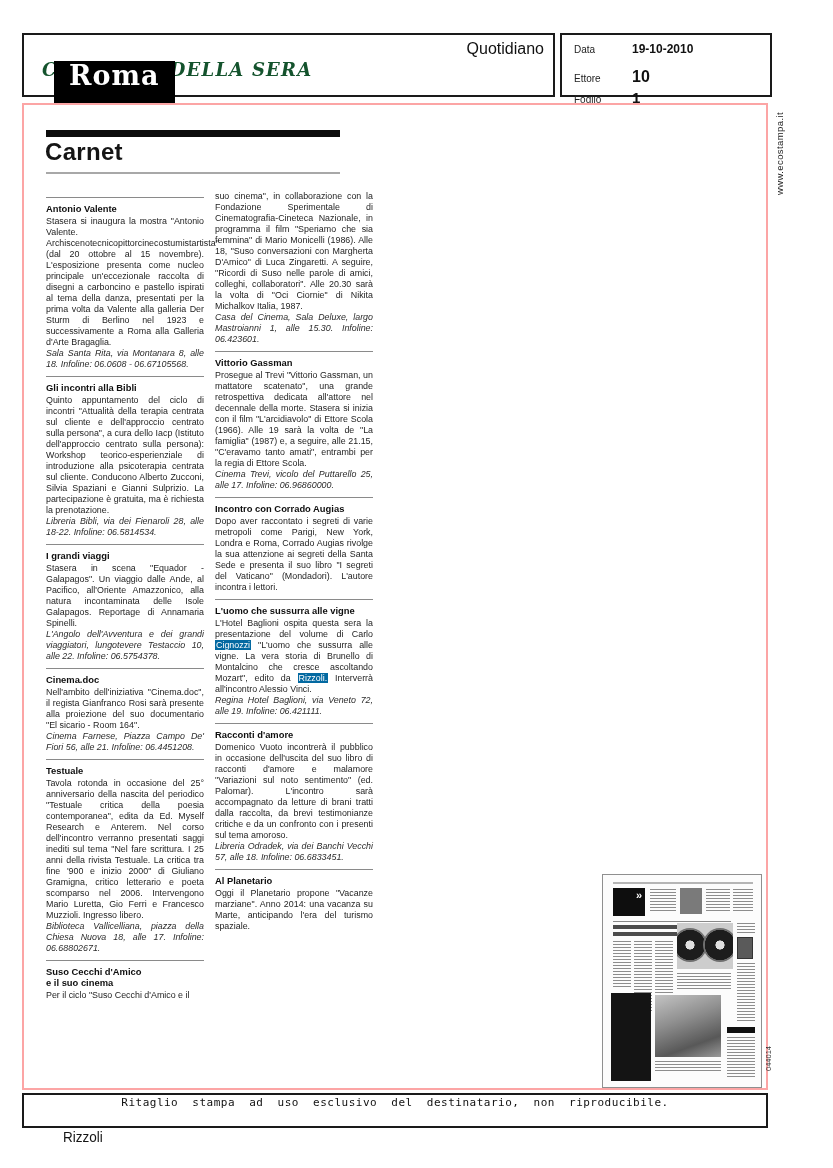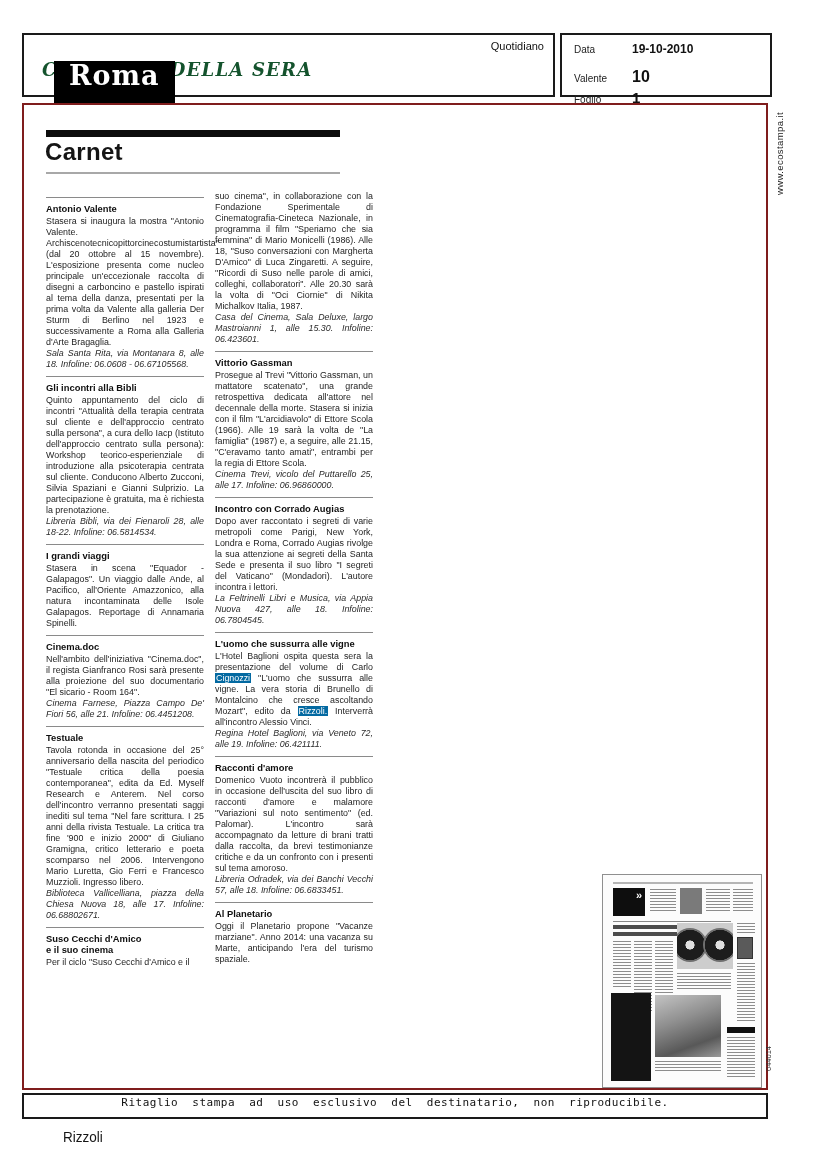--- a/index.html
+++ b/index.html
@@ -4,31 +4,31 @@
 <style>
   html,body{margin:0;padding:0;background:#fff;}
   body{width:833px;height:1168px;position:relative;font-family:"Liberation Sans",sans-serif;color:#1a1a1a;overflow:hidden;}
 
   
   .hdr-box{position:absolute;border:2px solid #1a1a1a;background:#fff;box-sizing:border-box;}
   #hdr-left{left:22px;top:33px;width:533px;height:64px;}
   #hdr-right{left:560px;top:33px;width:212px;height:64px;}
   .corriere{position:absolute;left:18px;top:24px;font-family:"DejaVu Serif",serif;font-style:italic;font-weight:bold;font-size:18px;letter-spacing:1.2px;color:#14532d;}
   .roma{position:absolute;left:30px;top:26px;background:#000;color:#fff;font-family:"DejaVu Serif",serif;font-weight:bold;font-size:27px;line-height:30px;height:48px;padding:0 15px;letter-spacing:1px;}
-  .quotidiano{position:absolute;right:9px;top:5px;font-size:11px;color:#111;}
+  .quotidiano{position:absolute;right:9px;top:5px;font-size:16px;color:#111;}
   .meta-rows{position:absolute;left:12px;top:7px;right:8px;}
   .meta-row{display:flex;align-items:baseline;margin-bottom:3px;}
   .meta-label{width:58px;font-size:10px;color:#222;}
   .meta-value{font-weight:600;color:#111;}
   .mv0{font-size:12px;}
   .mv1{font-size:16px;margin-top:9px;}
   .mv2{font-size:15px;}
 
   
-  #main-box{position:absolute;left:22px;top:103px;width:746px;height:987px;border:2px solid #7f1d1d;background:#fff;box-sizing:border-box;overflow:hidden;padding-left:12px;}
+  #main-box{position:absolute;left:22px;top:103px;width:746px;height:987px;border:2px solid #fca5a5;background:#fff;box-sizing:border-box;overflow:hidden;padding-left:12px;}
   .black-bar{position:absolute;left:22px;top:25px;width:294px;height:7px;background:#0c0c0c;}
   .carnet{position:absolute;left:21px;top:33px;font-size:24px;font-weight:bold;color:#151515;letter-spacing:0.3px;}
   .carnet-rule{position:absolute;left:22px;top:67px;width:294px;height:2px;background:#a8a8a8;}
 
   .cols{position:absolute;left:22px;top:86px;width:330px;display:flex;gap:11px;}
   .col{width:158px;}
   .sec{margin:0;}
   .sec .rule{border-top:1px solid #8a8a8a;margin:6px 0 5px 0;height:0;}
   .sec h4{margin:0 0 2px 0;font-size:9.4px;line-height:11px;color:#0e0e0e;white-space:pre-line;}
   .sec p{margin:0;font-size:8.9px;line-height:11px;text-align:justify;color:#242424;}
@@ -65,40 +65,40 @@
   .t-cap{left:52px;top:186px;width:66px;height:12px;}
   .t-bar{left:124px;top:152px;width:28px;height:6px;background:#101010;}
   .t-right3{left:124px;top:162px;width:28px;height:40px;}
 
   
   .vtext{position:absolute;writing-mode:vertical-rl;transform:rotate(180deg);white-space:nowrap;color:#222;}
   #ecostampa{left:774px;top:112px;font-size:9.5px;letter-spacing:0.4px;}
   #clipcode{left:764px;top:1046px;font-size:7.5px;color:#333;}
 
   
-  #strip{position:absolute;left:22px;top:1093px;width:746px;height:26px;border:2px solid #1a1a1a;box-sizing:border-box;text-align:center;font-family:"DejaVu Sans Mono",monospace;font-size:11px;line-height:15px;word-spacing:7px;letter-spacing:0.5px;color:#111;}
+  #strip{position:absolute;left:22px;top:1093px;width:746px;height:35px;border:2px solid #1a1a1a;box-sizing:border-box;text-align:center;font-family:"DejaVu Sans Mono",monospace;font-size:11px;line-height:15px;word-spacing:7px;letter-spacing:0.5px;color:#111;}
   #client{position:absolute;left:63px;top:1128px;font-size:15px;color:#151515;transform:scaleX(0.9);transform-origin:left;}
 </style>
 </head>
 <body>
 
 <div id="hdr-left" class="hdr-box">
   <div class="corriere">CORRIERE DELLA SERA</div>
   <div class="roma">Roma</div>
   <div class="quotidiano">Quotidiano</div>
 </div>
 
 <div id="hdr-right" class="hdr-box">
   <div class="meta-rows">
     <div class="meta-row">
       <span class="meta-label">Data</span>
       <span class="meta-value mv0">19-10-2010</span>
     </div>
     <div class="meta-row">
-      <span class="meta-label">Valente</span>
+      <span class="meta-label">Ettore</span>
       <span class="meta-value mv1">10</span>
     </div>
     <div class="meta-row">
       <span class="meta-label">Foglio</span>
       <span class="meta-value mv2">1</span>
     </div>
   </div>
 </div>
 
 <div id="main-box">
@@ -117,20 +117,21 @@
         <section class="sec">
           <div class="rule"></div>
           <h4>Gli incontri alla Bibli</h4>
           <p><span>Quinto appuntamento del ciclo di incontri "Attualità della terapia centrata sul cliente e dell'approccio centrato sulla persona", a cura dello Iacp (Istituto dell'approccio centrato sulla persona): Workshop teorico-esperienziale di introduzione alla psicoterapia centrata sul cliente. Conducono Alberto Zucconi, Silvia Spaziani e Gianni Sulprizio. La partecipazione è gratuita, ma è richiesta la prenotazione.</span></p>
           <p class="venue">Libreria Bibli, via dei Fienaroli 28, alle 18-22. Infoline: 06.5814534.</p>
         </section>
         <section class="sec">
           <div class="rule"></div>
           <h4>I grandi viaggi</h4>
           <p><span>Stasera in scena "Equador - Galapagos". Un viaggio dalle Ande, al Pacifico, all'Oriente Amazzonico, alla natura incontaminata delle Isole Galapagos. Reportage di Annamaria Spinelli.</span></p>
+          <p class="venue">L'Angolo dell'Avventura e dei grandi viaggiatori, lungotevere Testaccio 10, alle 22. Infoline: 06.5754378.</p>
         </section>
         <section class="sec">
           <div class="rule"></div>
           <h4>Cinema.doc</h4>
           <p><span>Nell'ambito dell'iniziativa "Cinema.doc", il regista Gianfranco Rosi sarà presente alla proiezione del suo documentario "El sicario - Room 164".</span></p>
           <p class="venue">Cinema Farnese, Piazza Campo De' Fiori 56, alle 21. Infoline: 06.4451208.</p>
         </section>
         <section class="sec">
           <div class="rule"></div>
           <h4>Testuale</h4>
@@ -152,21 +153,20 @@
         <section class="sec">
           <div class="rule"></div>
           <h4>Vittorio Gassman</h4>
           <p><span>Prosegue al Trevi "Vittorio Gassman, un mattatore scatenato", una grande retrospettiva dedicata all'attore nel decennale della morte. Stasera si inizia con il film "L'arcidiavolo" di Ettore Scola (1966). Alle 19 sarà la volta de "La famiglia" (1987) e, a seguire, alle 21.15, "C'eravamo tanto amati", entrambi per la regia di Ettore Scola.</span></p>
           <p class="venue">Cinema Trevi, vicolo del Puttarello 25, alle 17. Infoline: 06.96860000.</p>
         </section>
         <section class="sec">
           <div class="rule"></div>
           <h4>Incontro con Corrado Augias</h4>
           <p><span>Dopo aver raccontato i segreti di varie metropoli come Parigi, New York, Londra e Roma, Corrado Augias rivolge la sua attenzione ai segreti della Santa Sede e presenta il suo libro "I segreti del Vaticano" (Mondadori). L'autore incontra i lettori.</span></p>
-          <p class="venue">La Feltrinelli Libri e Musica, via Appia Nuova 427, alle 18. Infoline: 06.7804545.</p>
         </section>
         <section class="sec">
           <div class="rule"></div>
           <h4>L'uomo che sussurra alle vigne</h4>
           <p><span>L'Hotel Baglioni ospita questa sera la presentazione del volume di Carlo </span><span class="hl">Cignozzi</span><span> "L'uomo che sussurra alle vigne. La vera storia di Brunello di Montalcino che cresce ascoltando Mozart", edito da </span><span class="hl">Rizzoli.</span><span> Interverrà all'incontro Alessio Vinci.</span></p>
           <p class="venue">Regina Hotel Baglioni, via Veneto 72, alle 19. Infoline: 06.421111.</p>
         </section>
         <section class="sec">
           <div class="rule"></div>
           <h4>Racconti d'amore</h4>

